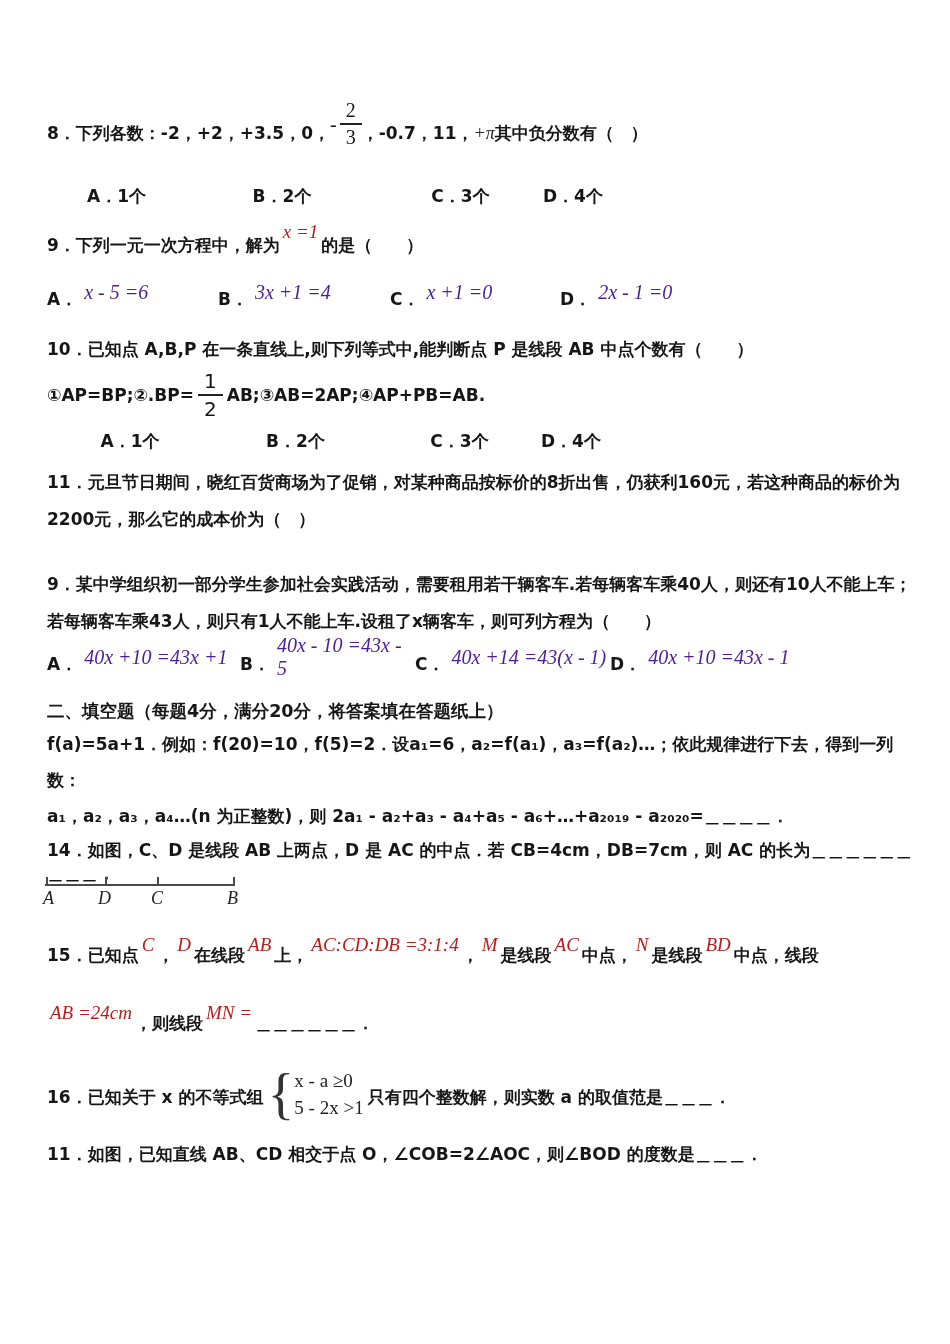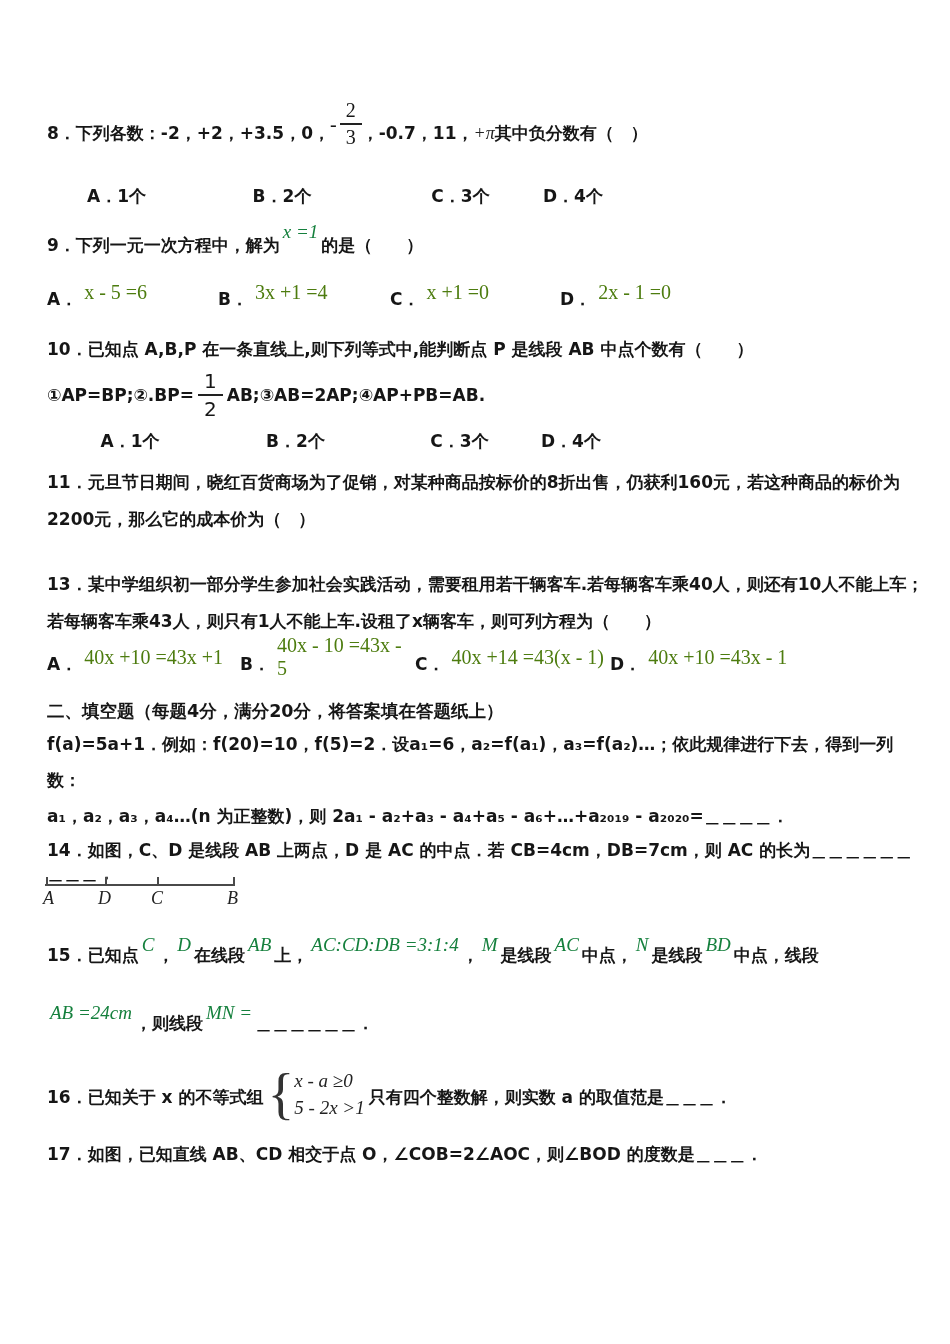--- a/index.html
+++ b/index.html
@@ -5,41 +5,41 @@
   html, body { margin:0; padding:0; background:#ffffff; }
   .page {
     position:relative; width:950px; height:1344px; background:#fff;
     font-family:"DejaVu Sans", sans-serif; color:#161616; overflow:hidden;
   }
   .blk { position:absolute; left:47px; right:26px; }
   .cn { font-weight:bold; font-size:17px; }
   .para { font-weight:bold; font-size:17px; line-height:37px; }
   .math { font-family:"Liberation Serif", serif; font-style:italic; font-weight:normal; font-size:20px; color:#222; }
   .mraise { font-family:"Liberation Serif", serif; font-style:italic; font-weight:normal; font-size:19px;
-            position:relative; top:-10px; padding:0 3px; color:#15803d; }
+            position:relative; top:-10px; padding:0 3px; color:#b91c1c; }
   .opts { display:flex; align-items:center; }
   .opt { font-weight:bold; font-size:17px;text-align:center; }
   .optgrp { display:flex; align-items:center; }
-  .opt-eq { font-family:"Liberation Serif", serif; font-size:20px; font-weight:normal;
-            position:relative; top:-7px; margin-left:7px; color:#4d7c0f; }
+  .opt-eq { font-family:"Liberation Serif", serif; font-style:italic; font-size:20px; font-weight:normal;
+            position:relative; top:-7px; margin-left:7px; color:#4c1d95; }
   .fracwrap { display:inline-flex; align-items:center; font-family:"Liberation Serif", serif; }
   .frac { display:inline-flex; flex-direction:column; align-items:center; font-size:20px; font-weight:normal; }
   .frac .num { padding:0 6px 1px 6px; border-bottom:2px solid #222; }
   .frac .den { padding-top:1px; }
   .frac-minus { font-size:20px; margin-right:3px; font-weight:normal; }
   .stem-row { display:flex; align-items:center; }
   .fig { position:absolute; }
   .fig-line { position:absolute; left:0; top:12px; width:190px; border-top:2px solid #4a4a4a; }
   .tick { position:absolute; top:5px; width:2px; height:8px; background:#4a4a4a; }
   .ptlabel { position:absolute; top:16px; font-family:"Liberation Serif", serif; font-style:italic;
              font-size:18px; font-weight:normal; color:#222; }
   .sys { display:inline-flex; align-items:center; margin:0 4px; position:relative; top:2px; }
   .sys-brace { font-family:"Liberation Serif", serif; font-weight:normal; font-size:56px; line-height:56px; color:#333; }
   .sys-rows { display:flex; flex-direction:column; }
-  .sys-row { font-family:"Liberation Serif", serif; font-style:italic; font-size:19px; line-height:27px; color:#222; }
+  .sys-row { font-family:"Liberation Serif", serif; font-size:19px; line-height:27px; color:#222; }
   .baseline-bottom { display:flex; align-items:flex-end; }
 </style>
 </head>
 <body>
 
 <div class="page">
 
   <div class="blk stem-row" style="top:100px; height:66px;">
     <span class="cn">8．下列各数：-2，+2，+3.5，0，</span>
     <span class="fracwrap" style="position:relative; top:-9px;">
@@ -99,21 +99,21 @@
     <span class="opt" style="width:163px;">C．3个</span>
     <span class="opt">D．4个</span>
   </div>
 
   <div class="blk para" style="top:464px;">
     <div>11．元旦节日期间，晓红百货商场为了促销，对某种商品按标价的8折出售，仍获利160元，若这种商品的标价为</div>
     <div>2200元，那么它的成本价为（　）</div>
   </div>
 
   <div class="blk para" style="top:566px;">
-    <div>13．某中学组织初一部分学生参加社会实践活动，需要租用若干辆客车.若每辆客车乘40人，则还有10人不能上车；</div>
+    <div>9．某中学组织初一部分学生参加社会实践活动，需要租用若干辆客车.若每辆客车乘40人，则还有10人不能上车；</div>
     <div>若每辆客车乘43人，则只有1人不能上车.设租了x辆客车，则可列方程为（　　）</div>
   </div>
   <div class="blk opts" style="top:641px;">
     <span class="optgrp" style="width:193px;">
         <span class="opt">A．</span>
         <span class="opt-eq">40x +10 =43x +1</span>
       </span>
     <span class="optgrp" style="width:175px;">
         <span class="opt">B．</span>
         <span class="opt-eq">40x - 10 =43x - 5</span>
@@ -160,15 +160,15 @@
     <span class="sys" style="margin-bottom:-6px;">
       <span class="sys-brace">{</span>
       <span class="sys-rows">
         <span class="sys-row">x - a ≥0</span>
         <span class="sys-row">5 - 2x &gt;1</span>
       </span>
     </span>
     <span class="cn" style="padding-bottom:5px;">只有四个整数解，则实数 a 的取值范是＿＿＿．</span>
   </div>
 
-  <div class="blk cn" style="top:1143px;">17．如图，已知直线 AB、CD 相交于点 O，∠COB=2∠AOC，则∠BOD 的度数是＿＿＿．</div>
+  <div class="blk cn" style="top:1143px;">11．如图，已知直线 AB、CD 相交于点 O，∠COB=2∠AOC，则∠BOD 的度数是＿＿＿．</div>
 
 </div>
 
 </body></html>

